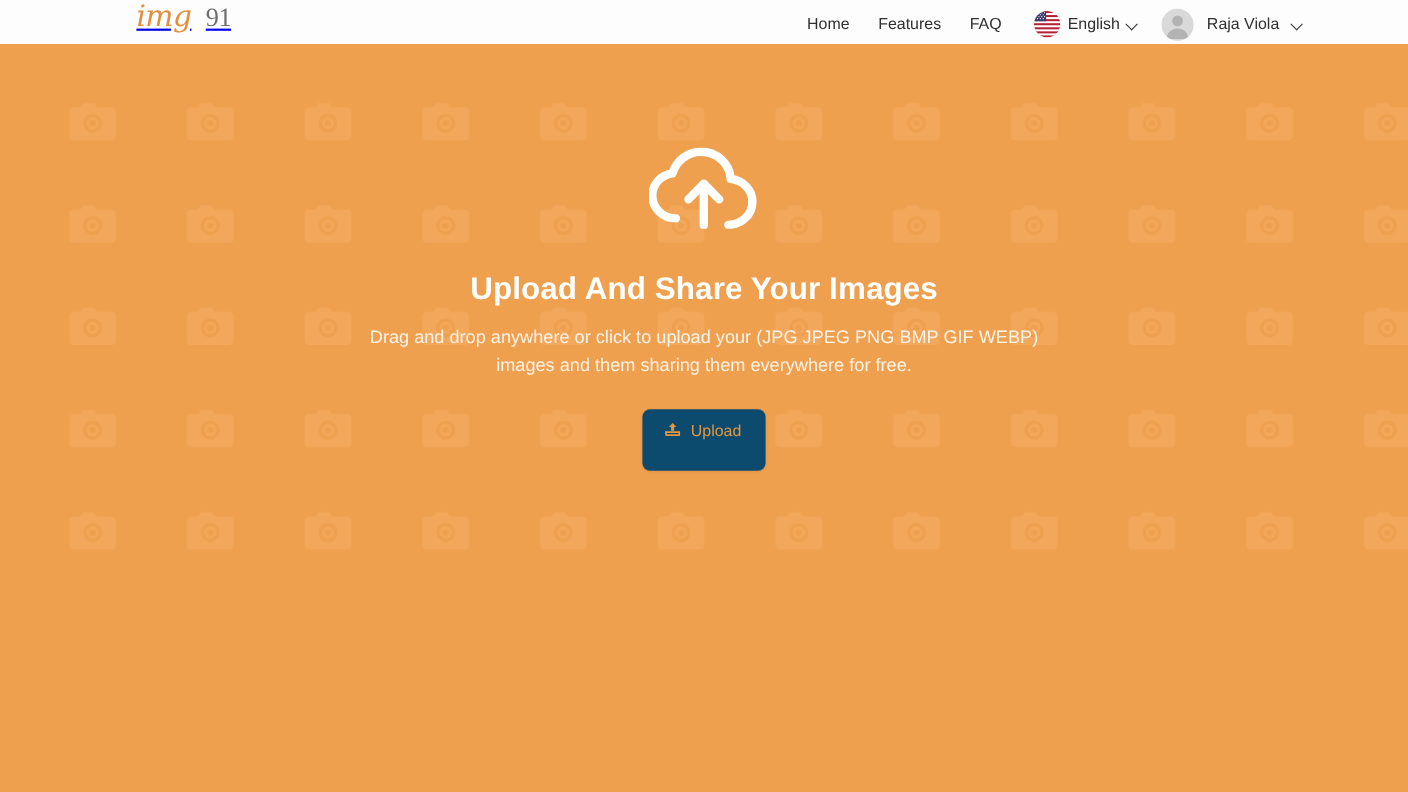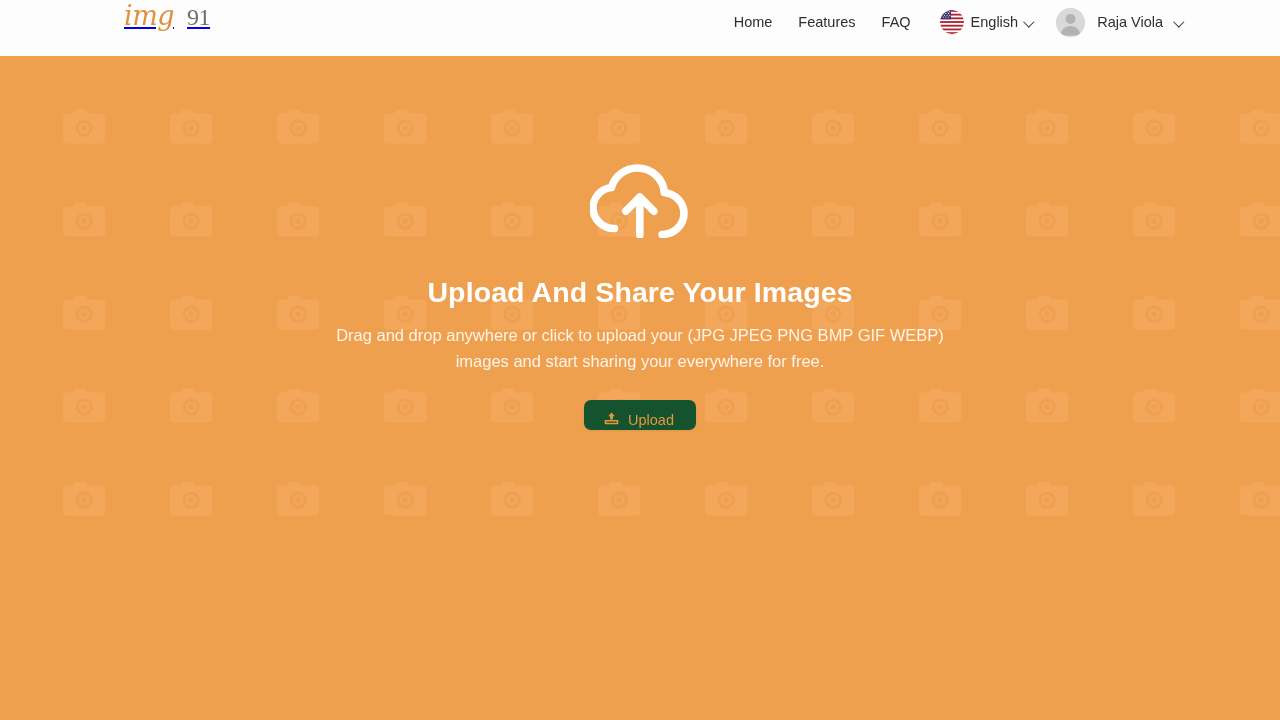--- a/index.html
+++ b/index.html
@@ -13,21 +13,21 @@
 
   body {
     font-family: "Liberation Sans", sans-serif;
     background: #efa04f;
   }
 
   
   .header {
     position: relative;
     width: 1280px;
-    height: 56px;
+    height: 40px;
     background: #fdfdfd;
     display: flex;
     align-items: center;
     z-index: 10;
   }
 
   .logo {
     position: absolute;
     left: 124px;
     top: 2px;
@@ -190,24 +190,24 @@
     max-width: 640px;
     margin: 0 auto 26px auto;
     font-weight: 400;
   }
 
   .upload-btn {
     display: inline-flex;
     align-items: center;
     justify-content: center;
     gap: 9px;
-    background: #14532d;
+    background: #0c4a6e;
     border: none;
     border-radius: 7px;
-    padding: 11px 22px 1px 20px;
+    padding: 11px 22px 26px 20px;
     font-size: 14.5px;
     color: #e3973f;
     cursor: pointer;
     pointer-events: auto;
     box-shadow: 0 1px 3px rgba(0,0,0,0.07);
     font-family: "Liberation Sans", sans-serif;
   }
 
   .upload-btn-icon { display: block; flex: 0 0 auto; }
 </style>
@@ -309,21 +309,21 @@
         <path d="M24.5 64.5C12.6 64.5 3 55.2 3 43.8c0-10.4 8-19 18.4-20.2C24.6 12.3 35 4 47.4 4c14.3 0 26 10.9 26.9 24.6C85.4 29.9 94 38.6 94 49.3c0 11.7-9.8 21.2-21.9 21.2" fill="none" stroke="#ffffff" stroke-width="7.6" stroke-linecap="round" stroke-linejoin="round"></path>
         <path d="M49.8 71V33.5" fill="none" stroke="#ffffff" stroke-width="7.6" stroke-linecap="round"></path>
         <path d="M35.8 47.2 49.8 33 63.8 47.2" fill="none" stroke="#ffffff" stroke-width="7.6" stroke-linecap="round" stroke-linejoin="round"></path>
       </svg>
     </span>
 
     <h1 class="hero-title">Upload And Share Your Images</h1>
 
     <p class="hero-sub">
       <span>Drag and drop anywhere or click to upload your (JPG JPEG PNG BMP GIF WEBP)</span>
-      <span>images and start sharing your everywhere for free.</span>
+      <span>images and them sharing them everywhere for free.</span>
     </p>
 
     <button class="upload-btn">
       <span class="upload-btn-icon">
         <svg width="15" height="15" viewBox="0 0 16 16" aria-hidden="true">
           <path d="M8 1.6 L11.6 5.6 H9.5 V9.1 H6.5 V5.6 H4.4 Z" fill="#e3973f"></path>
           <path d="M1.6 10.4 H14.4" stroke="#e3973f" stroke-width="1.7" stroke-linecap="round" fill="none"></path>
           <path d="M1.6 10.4 V13.4 H14.4 V10.4" stroke="#e3973f" stroke-width="1.7" stroke-linecap="round" stroke-linejoin="round" fill="none"></path>
         </svg>
       </span>

